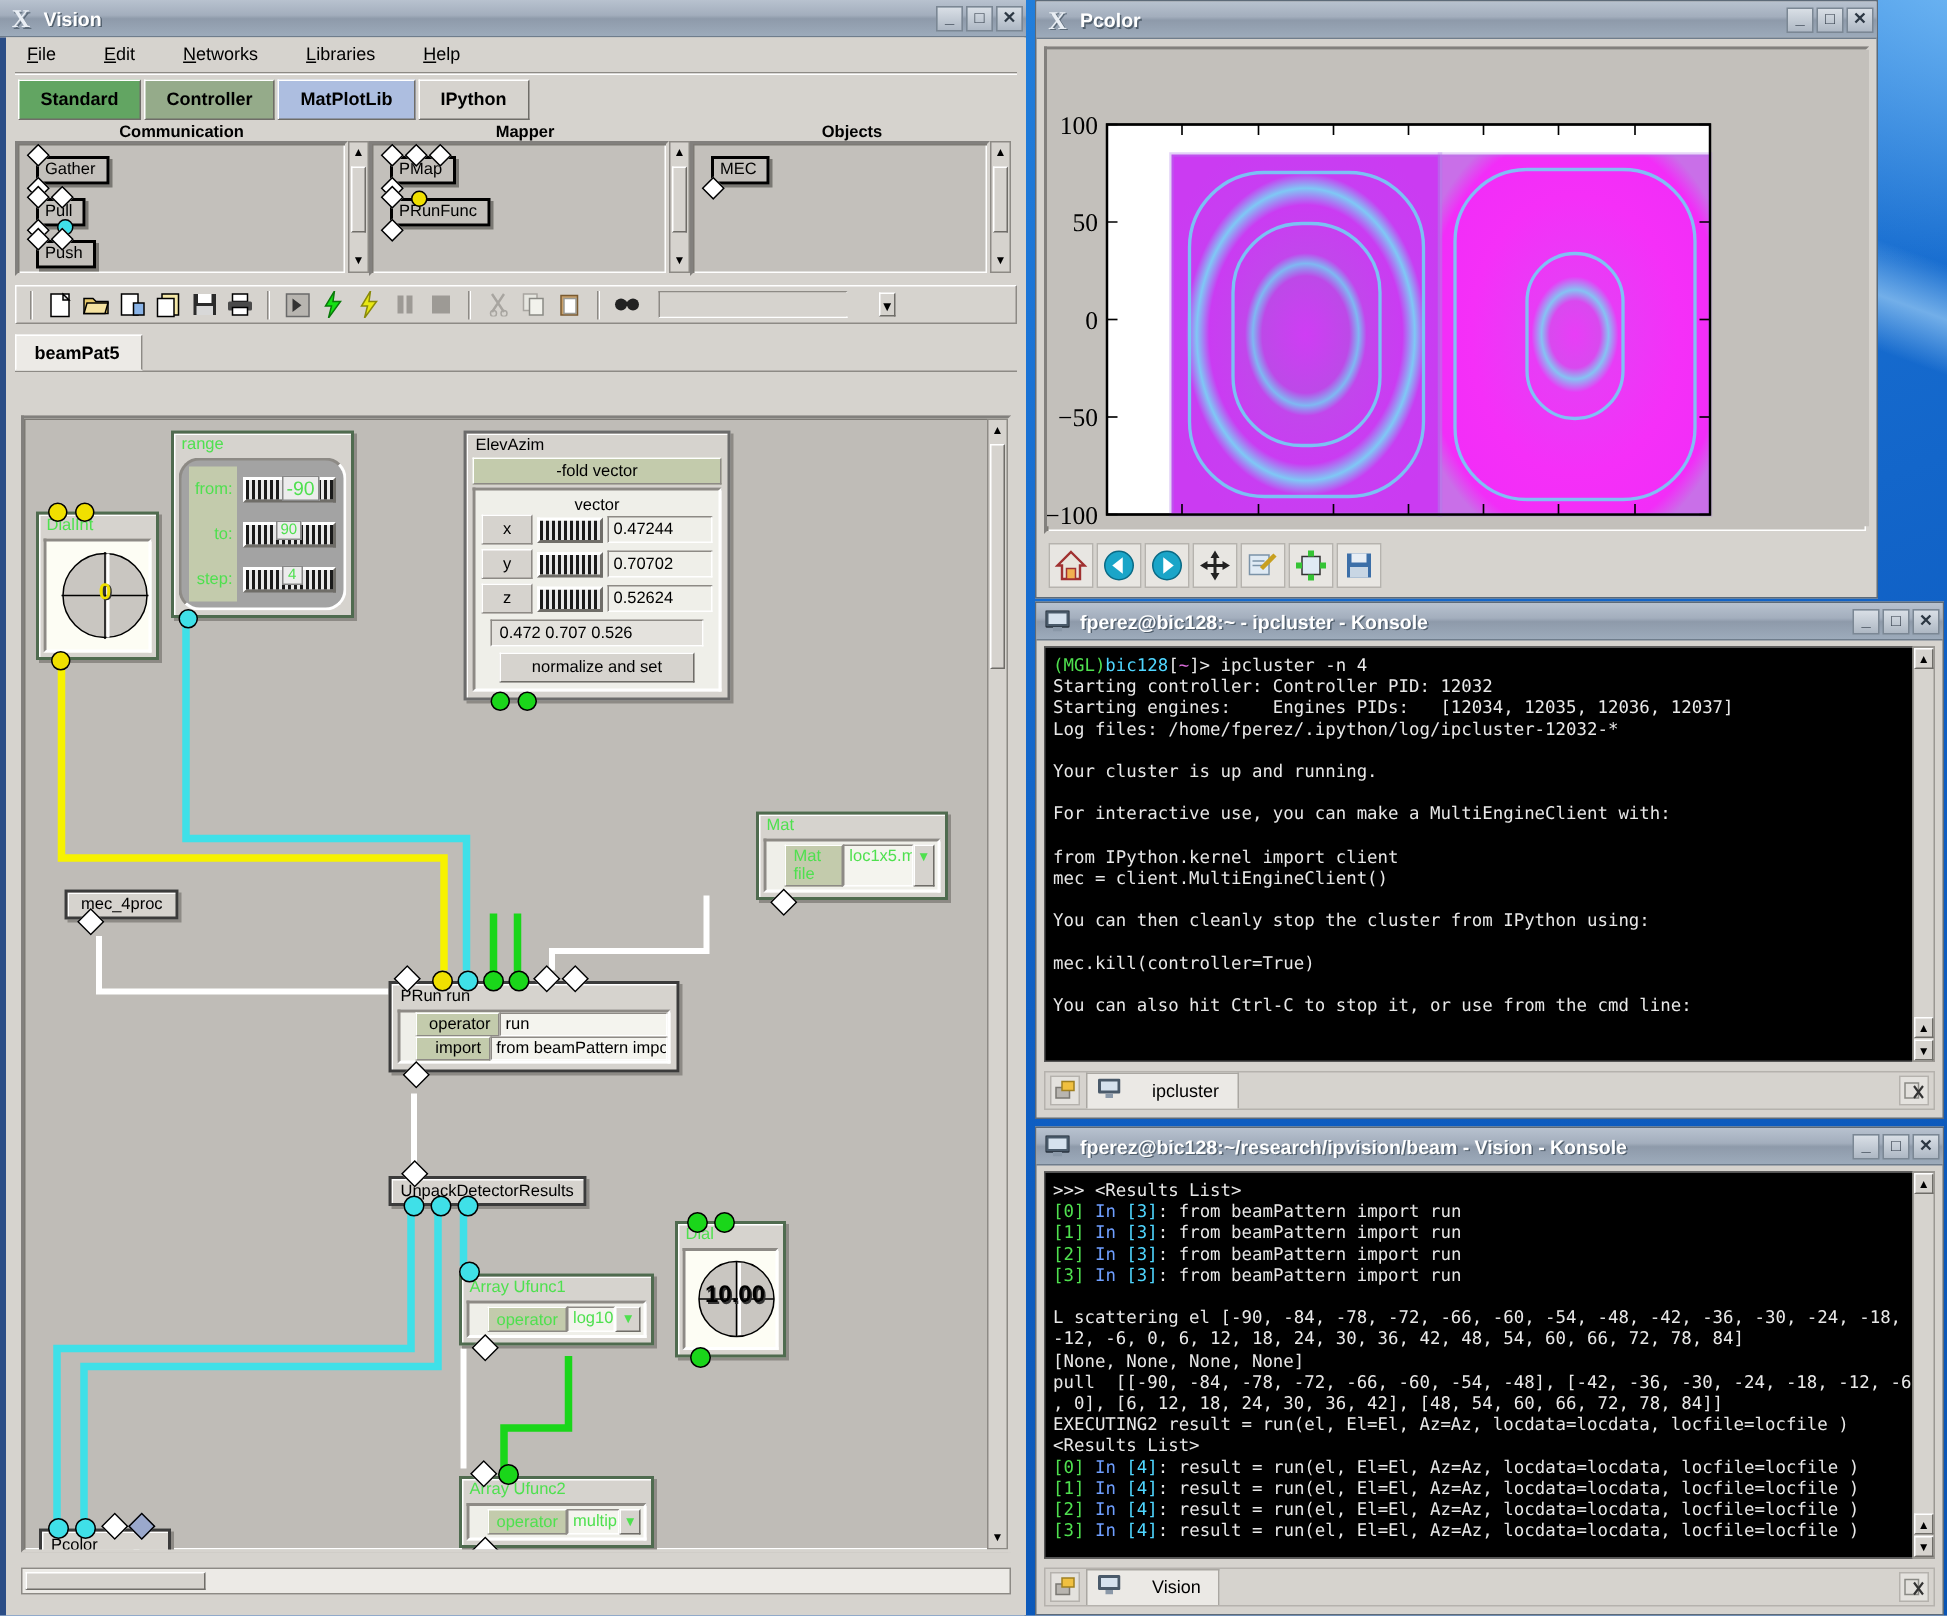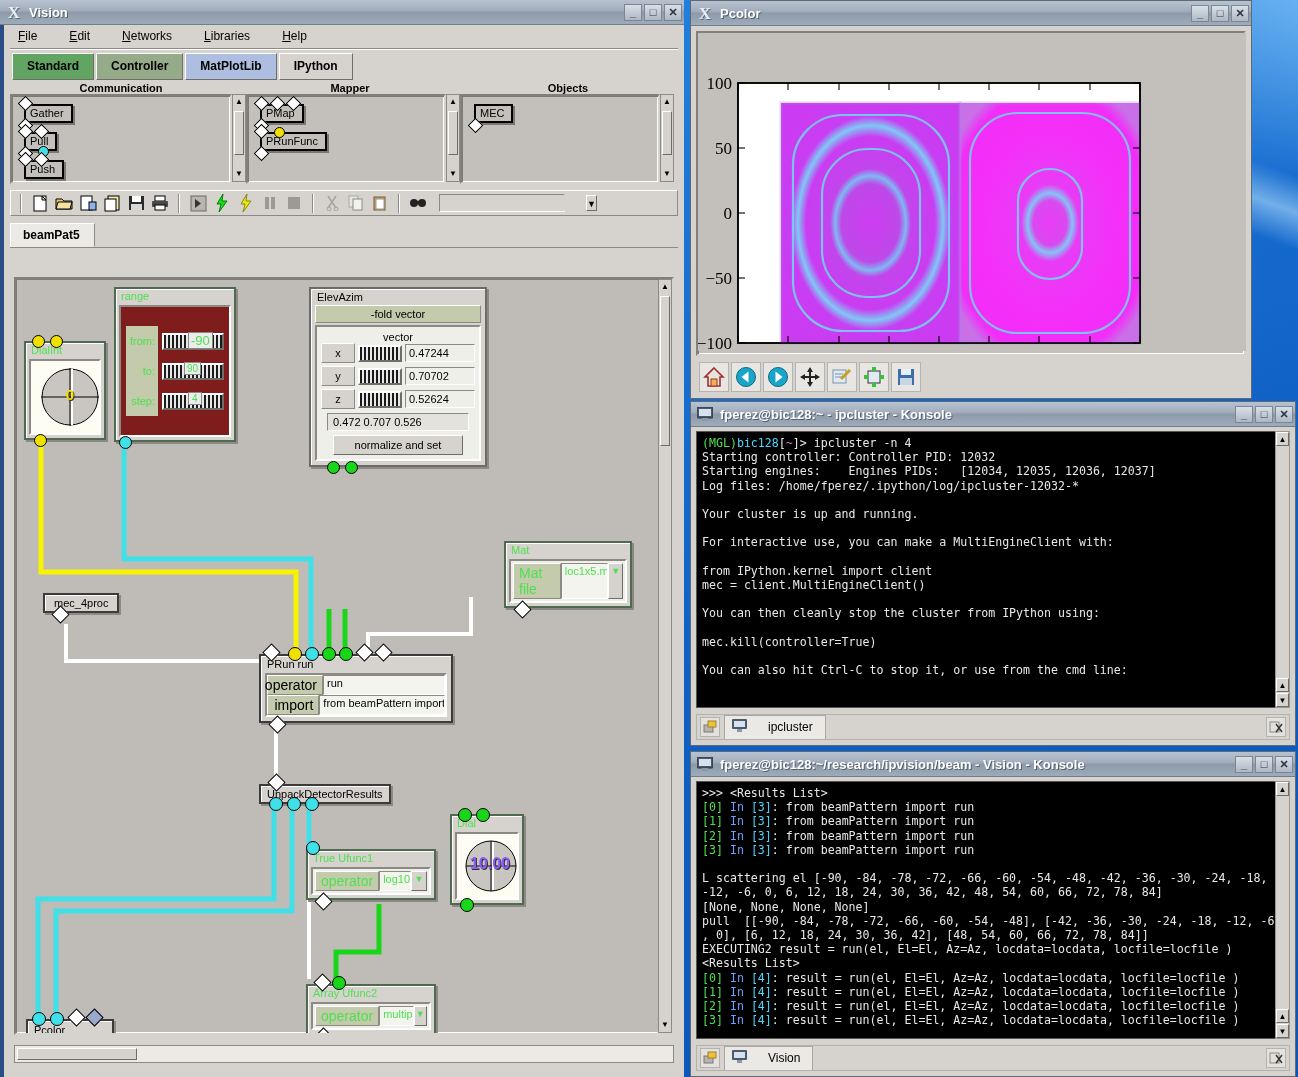--- a/index.html
+++ b/index.html
@@ -123,21 +123,21 @@
   
   .node { position:absolute; font-size:11px; color:#000; }
   .nbody { border:2px solid #3b3b3b; background:#d6d3ce;
            box-shadow:2px 2px 0 #8d8a85, inset 1px 1px 0 #fff; }
   .nbody.grn { border-color:#4f6b4f; }
   .ntitle { padding:0 4px; font-size:11px; line-height:13px; }
   .inner { margin:2px; border:2px solid; border-color:#8d8a85 #fff #fff #8d8a85;
            background:#efefe9; padding:3px; }
   .row { display:flex; align-items:stretch; margin-bottom:3px; }
   .lbl { background:#c3cbac; border:1px solid; border-color:#fff #8d8a85 #8d8a85 #fff;
-         padding:1px 5px; font-size:14px; display:flex; align-items:center; }
+         padding:1px 5px; font-size:11px; display:flex; align-items:center;margin-left:10px; }
   .fld2 { flex:1 1 auto; background:#f4f4ee; border:1px solid;
           border-color:#8d8a85 #fff #fff #8d8a85; padding:1px 3px; font-size:11px;
           white-space:nowrap; overflow:hidden; }
   .ddarw { width:18px; background:#d6d3ce; border:1px solid;
            border-color:#fff #6f6d68 #6f6d68 #fff; text-align:center; font-size:9px;
            line-height:15px; }
   .pdia { position:absolute; width:13px; height:13px; background:#fff; border:1px solid #000;
           transform:rotate(45deg); }
 
   
@@ -433,21 +433,21 @@
                 <div style="position:absolute;left:0;right:0;top:20px;text-align:center;font-size:15px;font-weight:bold;color:#f0e000;text-shadow:1px 1px 0 #333;">0</div>
               </div>
             </div>
           </div>
           <div class="circ" style="left:10px; bottom:-7px; background:#f0e000; width:13px;height:13px;"></div>
         </div>
 
         <div class="node" style="left:98px; top:8px; width:122px;">
           <div class="nbody grn" style="padding:1px;">
             <div class="ntitle">range</div>
-            <div class="inner" style="background:#7f1d1d; padding:19px 5px; display:flex;">
+            <div class="inner" style="background:#a3a3a3; padding:4px 5px; display:flex;border-radius:14px;">
               <div style="width:38px; background:#c3cbac;">
                 <div style="height:30px;display:flex;align-items:center;justify-content:flex-end;padding-right:3px;font-size:11px">from:</div>
                 <div style="height:30px;display:flex;align-items:center;justify-content:flex-end;padding-right:3px;font-size:11px">to:</div>
                 <div style="height:30px;display:flex;align-items:center;justify-content:flex-end;padding-right:3px;font-size:11px">step:</div>
               </div>
               <div style="flex:1 1 auto; padding-left:4px;">
                 <div style="height:30px;display:flex;align-items:center">
                   <div class="slider" style="width:62px;position:relative;">
                     <div style="position:absolute;left:24px;top:-3px;background:#ececec;border:1px solid #888;font-size:13px;padding:0 2px;">-90</div>
                   </div>
@@ -548,21 +548,21 @@
             <div style="font-size:11px;">UnpackDetectorResults</div>
           </div>
           <div class="circ" style="left:10px; bottom:-7px; background:#3fe0e8; width:14px;height:14px;"></div>
           <div class="circ" style="left:28px; bottom:-7px; background:#3fe0e8; width:14px;height:14px;"></div>
           <div class="circ" style="left:46px; bottom:-7px; background:#3fe0e8; width:14px;height:14px;"></div>
         </div>
 
         <div class="node" style="left:290px; top:570px; width:130px;">
           <div class="circ" style="left:0px; top:-8px; background:#3fe0e8; width:14px;height:14px;"></div>
           <div class="nbody grn" style="padding:1px;">
-            <div class="ntitle">True Ufunc1</div>
+            <div class="ntitle">Array Ufunc1</div>
             <div class="inner" style="padding:2px;">
               <div class="row" style="margin:0;">
                 <div class="lbl">operator</div>
                 <div class="fld2">log10</div>
                 <div class="ddarw">▼</div>
               </div>
             </div>
           </div>
           <div class="pdia" style="left:11px; bottom:-8px;"></div>
         </div>
@@ -573,21 +573,21 @@
           <div class="nbody grn" style="padding:1px;">
             <div class="ntitle">Dial</div>
             <div class="inner" style="background:#fdfdf4;padding:4px 5px;">
               <div style="position:relative;width:58px;height:56px;margin:auto;">
                 <svg width="58" height="56">
                   <circle cx="29" cy="28" r="25" fill="#c9c6c1" stroke="#000"></circle>
                   <line x1="29" y1="3" x2="29" y2="53" stroke="#000"></line>
                   <line x1="4" y1="28" x2="54" y2="28" stroke="#000"></line>
                   <line x1="31" y1="4" x2="31" y2="52" stroke="#fff" stroke-width="2"></line>
                 </svg>
-                <div style="position:absolute;left:-2px;right:0;top:17px;text-align:center;font-size:16px;font-weight:bold;color:#8b5cf6;text-shadow:1px 1px 0 #333;">10.00</div>
+                <div style="position:absolute;left:-2px;right:0;top:17px;text-align:center;font-size:16px;font-weight:bold;color:#000000;text-shadow:1px 1px 0 #333;">10.00</div>
               </div>
             </div>
           </div>
           <div class="circ" style="left:10px; bottom:-7px; background:#1ad61a; width:14px;height:14px;"></div>
         </div>
 
         <div class="node" style="left:290px; top:705px; width:130px;">
           <div class="pdia" style="left:10px; top:-8px;"></div>
           <div class="circ" style="left:26px; top:-8px; background:#1ad61a; width:14px;height:14px;"></div>
           <div class="nbody grn" style="padding:1px;">

